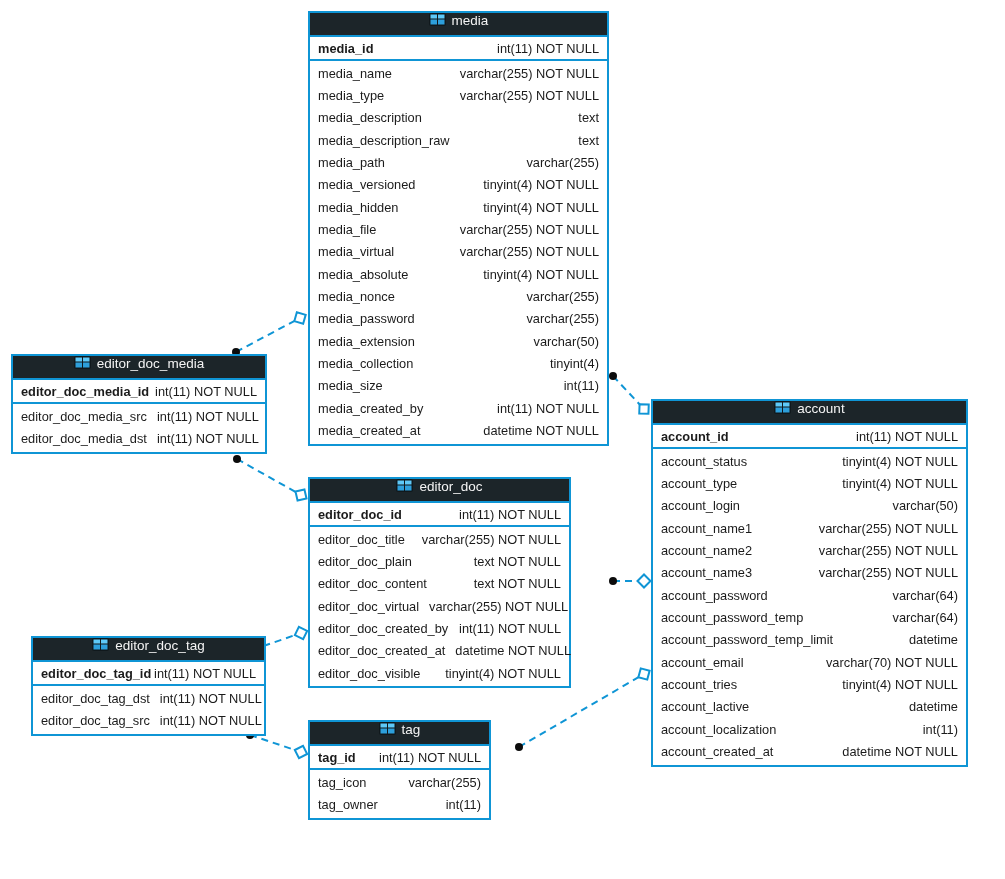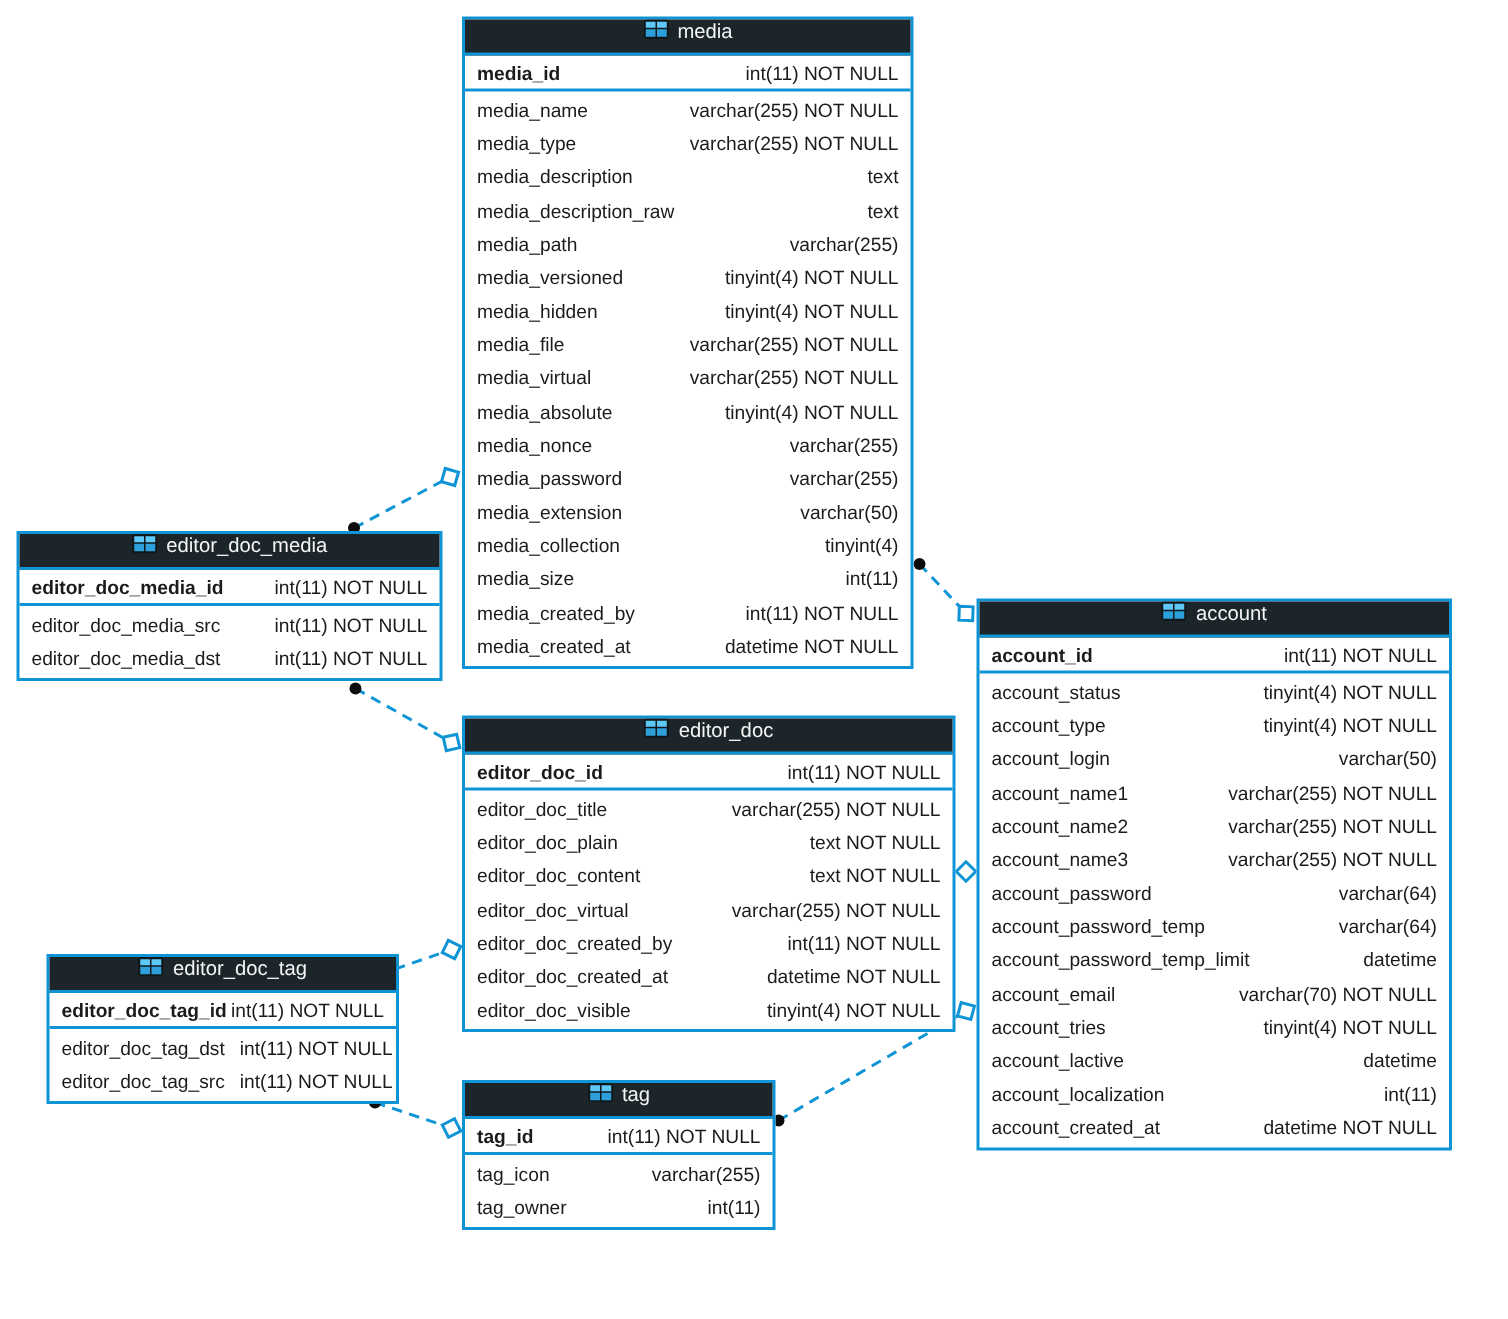--- a/index.html
+++ b/index.html
@@ -50,24 +50,24 @@
     height:22.35px;
     display:flex;align-items:center;justify-content:space-between;
     padding:0 8px;gap:10px;
     font-size:12.8px;
     white-space:nowrap;
   }
   .cname{text-align:left;}
   .ctype{text-align:right;}
   
   #tbl-media{left:308px;top:11px;width:301px;}
-  #tbl-editor_doc_media{left:11px;top:354px;width:284px;}
-  #tbl-editor_doc{left:308px;top:477px;width:329px;}
+  #tbl-editor_doc_media{left:11px;top:354px;width:256px;}
+  #tbl-editor_doc{left:308px;top:477px;width:263px;}
   #tbl-editor_doc_tag{left:11px;top:636px;width:235px;margin-left:20px;}
-  #tbl-tag{left:308px;top:720px;width:209px;}
+  #tbl-tag{left:308px;top:720px;width:183px;}
   #tbl-account{left:651px;top:399px;width:317px;}
   svg.rel-layer{position:absolute;inset:0;pointer-events:none;}
   .rel-line{stroke:var(--accent);stroke-width:2;stroke-dasharray:7 5;fill:none;}
   .rel-dot{fill:#0c0c0c;stroke:none;}
   .rel-diamond{fill:#ffffff;stroke:var(--accent);stroke-width:2;}
 </style>
 </head>
 <body>
 
 <div class="canvas">

